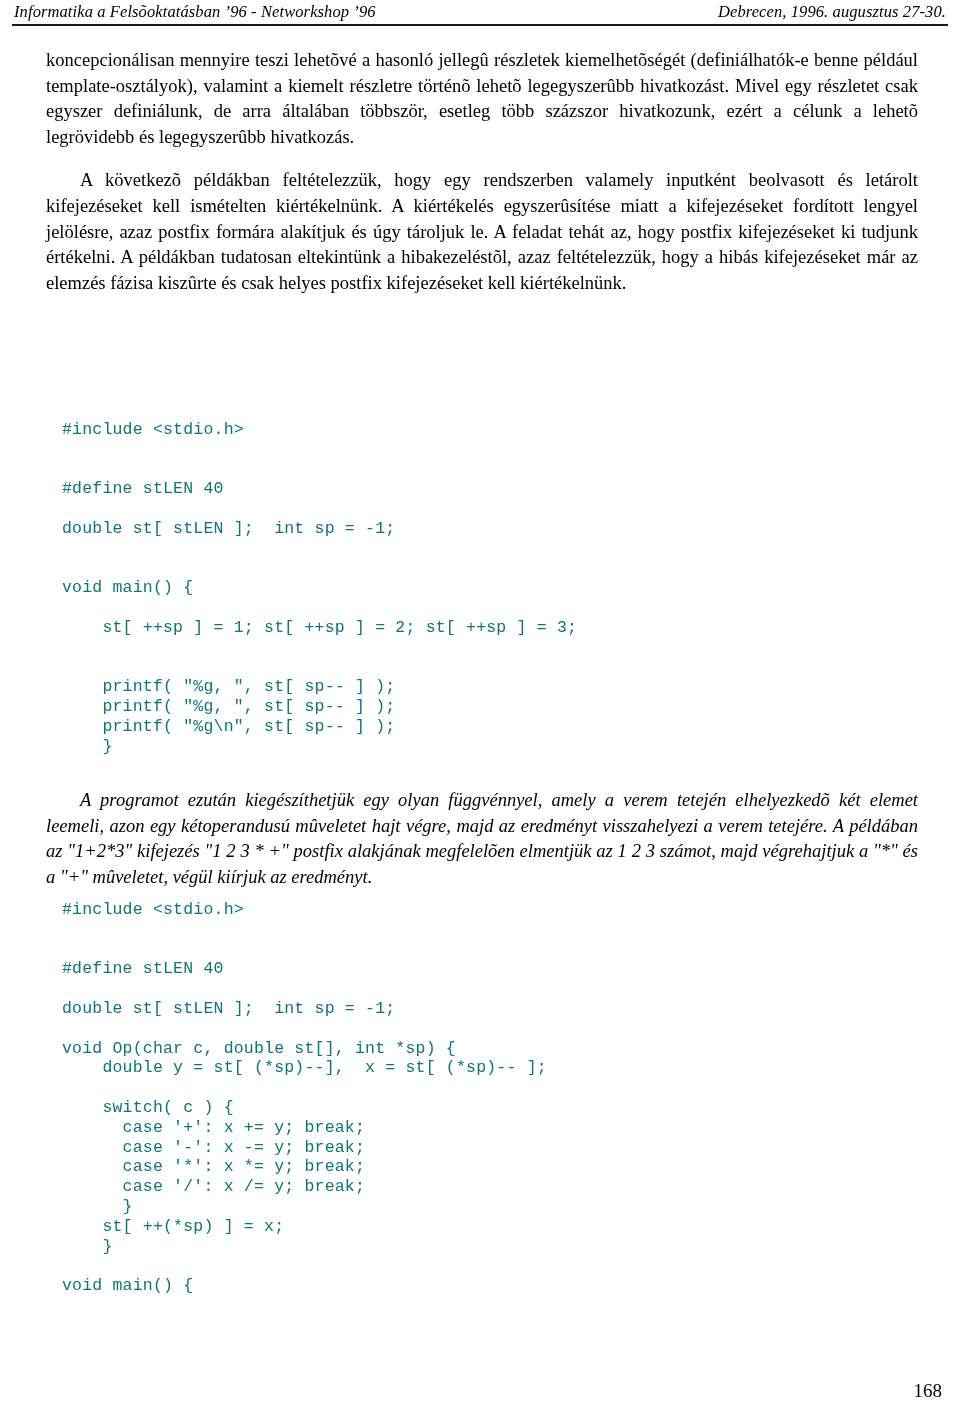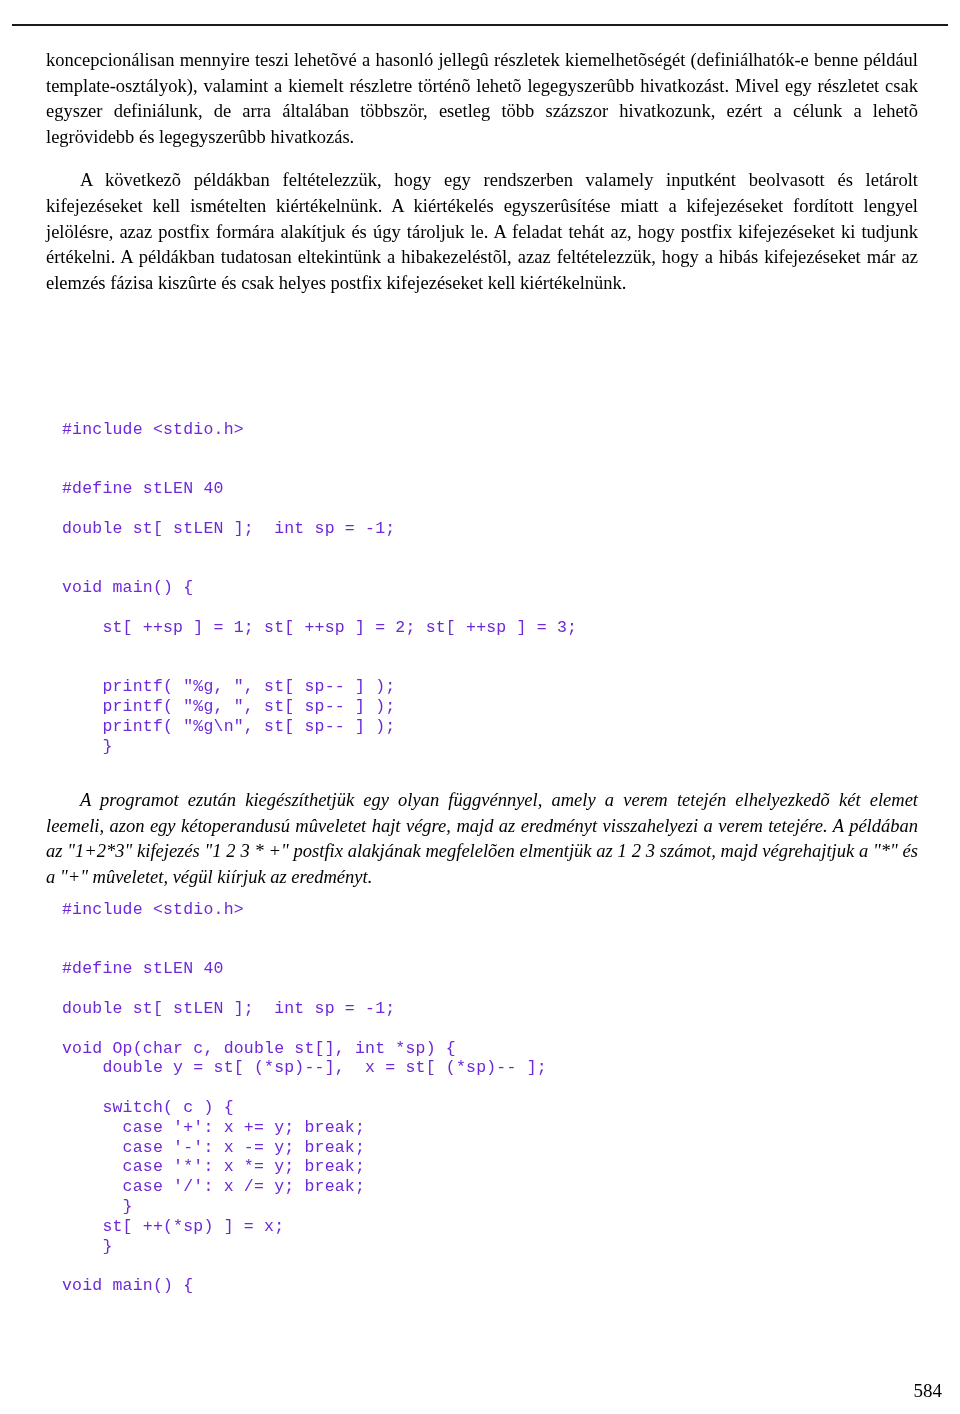--- a/index.html
+++ b/index.html
@@ -53,21 +53,21 @@
   }
   p.indent { text-indent: 34px; }
   p.gap-above { margin-top: 18px; }
 
   
   pre.code {
     margin: 0;
     font-family: "Liberation Mono", "DejaVu Sans Mono", monospace;
     font-size: 16.5px;
     line-height: 19.8px;
-    color: #6d28d9;
+    color: #0f766e;
     white-space: pre;
     letter-spacing: 0.2px;
   }
   .code-block { padding-left: 28px; }
 
   .cb1 { position: absolute; left: 34px; top: 420px;  width: 880px; }
   .cb2 { position: absolute; left: 34px; top: 900px;  width: 880px; }
 
   .para-block-1 { position: absolute; left: 34px; top: 36px;  width: 896px; }
   .para-block-2 { position: absolute; left: 34px; top: 776px; width: 896px; font-style: italic; }
@@ -80,20 +80,24 @@
     font-size: 19px;
     line-height: 22px;
     font-family: "Liberation Serif", "DejaVu Serif", serif;
   }
 </style>
 </head>
 <body>
 
 <div class="page">
 
+  <div class="runhead">
+    <span class="rh-left">Informatika a Felsõoktatásban ’96 - Networkshop ’96</span>
+    <span class="rh-right">Debrecen, 1996. augusztus 27-30.</span>
+  </div>
   <div class="runhead-rule"></div>
 
   <div class="para-block-1">
     <p class="para">koncepcionálisan mennyire teszi lehetõvé a hasonló jellegû részletek kiemelhetõségét (definiálhatók-e benne például template-osztályok), valamint a kiemelt részletre történõ lehetõ legegyszerûbb hivatkozást. Mivel egy részletet csak egyszer definiálunk, de arra általában többször, esetleg több százszor hivatkozunk, ezért a célunk a lehetõ legrövidebb és legegyszerûbb hivatkozás.</p>
     <p class="para indent gap-above">A következõ példákban feltételezzük, hogy egy rendszerben valamely inputként beolvasott és letárolt kifejezéseket kell ismételten kiértékelnünk. A kiértékelés egyszerûsítése miatt a kifejezéseket fordított lengyel jelölésre, azaz postfix formára alakítjuk és úgy tároljuk le. A feladat tehát az, hogy postfix kifejezéseket ki tudjunk értékelni. A példákban tudatosan eltekintünk a hibakezeléstõl, azaz feltételezzük, hogy a hibás kifejezéseket már az elemzés fázisa kiszûrte és csak helyes postfix kifejezéseket kell kiértékelnünk.</p>
   </div>
 
   <div class="cb1">
     <pre class="code code-block">#include &lt;stdio.h&gt;
 
@@ -134,15 +138,15 @@
       case '-': x -= y; break;
       case '*': x *= y; break;
       case '/': x /= y; break;
       }
     st[ ++(*sp) ] = x;
     }
 
 void main() {</pre>
   </div>
 
-  <div class="folio">584</div>
+  <div class="folio">168</div>
 
 </div>
 
 </body></html>

